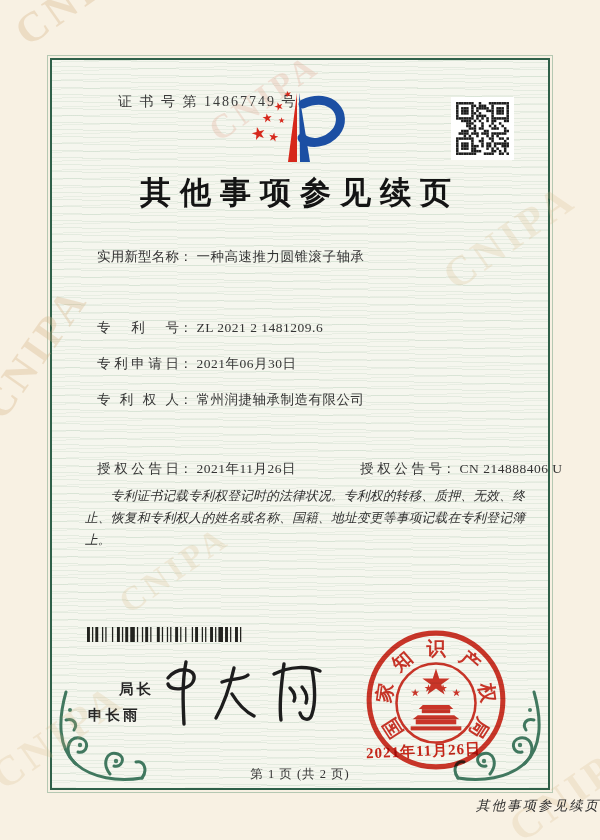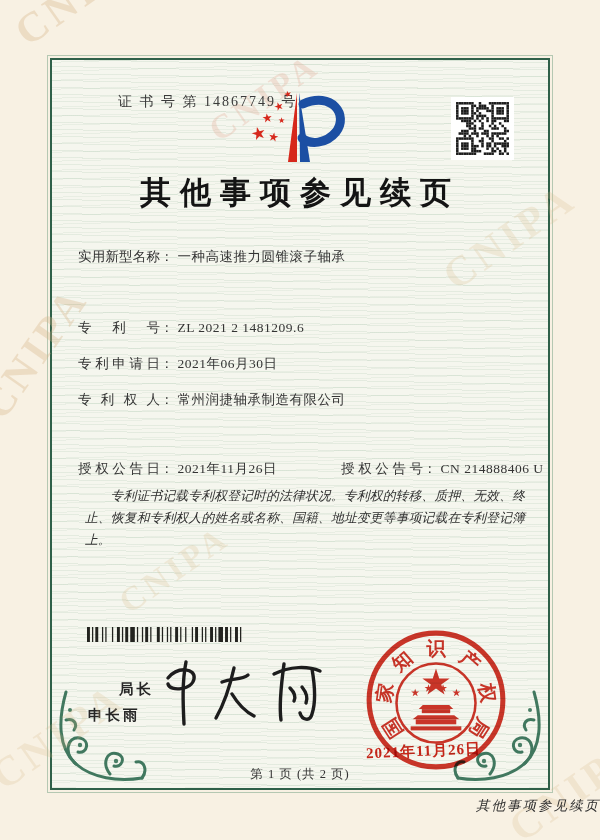--- a/index.html
+++ b/index.html
@@ -33,21 +33,21 @@
   
   .logo{position:absolute;left:198px;top:30px;width:104px;height:82px;z-index:3;}
   .logo .star{position:absolute;color:#d6281c;line-height:1;}
   
   .qr{position:absolute;right:34px;top:37px;width:63px;height:63px;background:#fff;z-index:3;}
   .title{
     position:absolute;left:0;top:112px;width:100%;text-align:center;
     font-size:31px;font-weight:bold;letter-spacing:9px;color:#141414;z-index:3;
   }
   
-  .field-row{position:absolute;left:26px;font-size:13.5px;white-space:nowrap;z-index:3;color:#343434;}
+  .field-row{position:absolute;left:45px;font-size:13.5px;white-space:nowrap;z-index:3;color:#343434;}
   .flabel{display:inline-block;width:82px;text-align:justify;text-align-last:justify;vertical-align:top;}
   .fcolon{display:inline-block;margin-right:4px;}
   .fvalue{letter-spacing:.5px;}
   .grant-no{position:absolute;left:263px;top:0;}
   
   .paras{position:absolute;left:33px;top:425px;width:440px;z-index:3;
     font-size:12.8px;line-height:1.73;text-align:justify;font-style:italic;color:#303030;}
   .paras p{margin:0 0 5px 0;text-indent:2em;}
   
   .barcode{position:absolute;left:35px;top:567px;z-index:3;}

